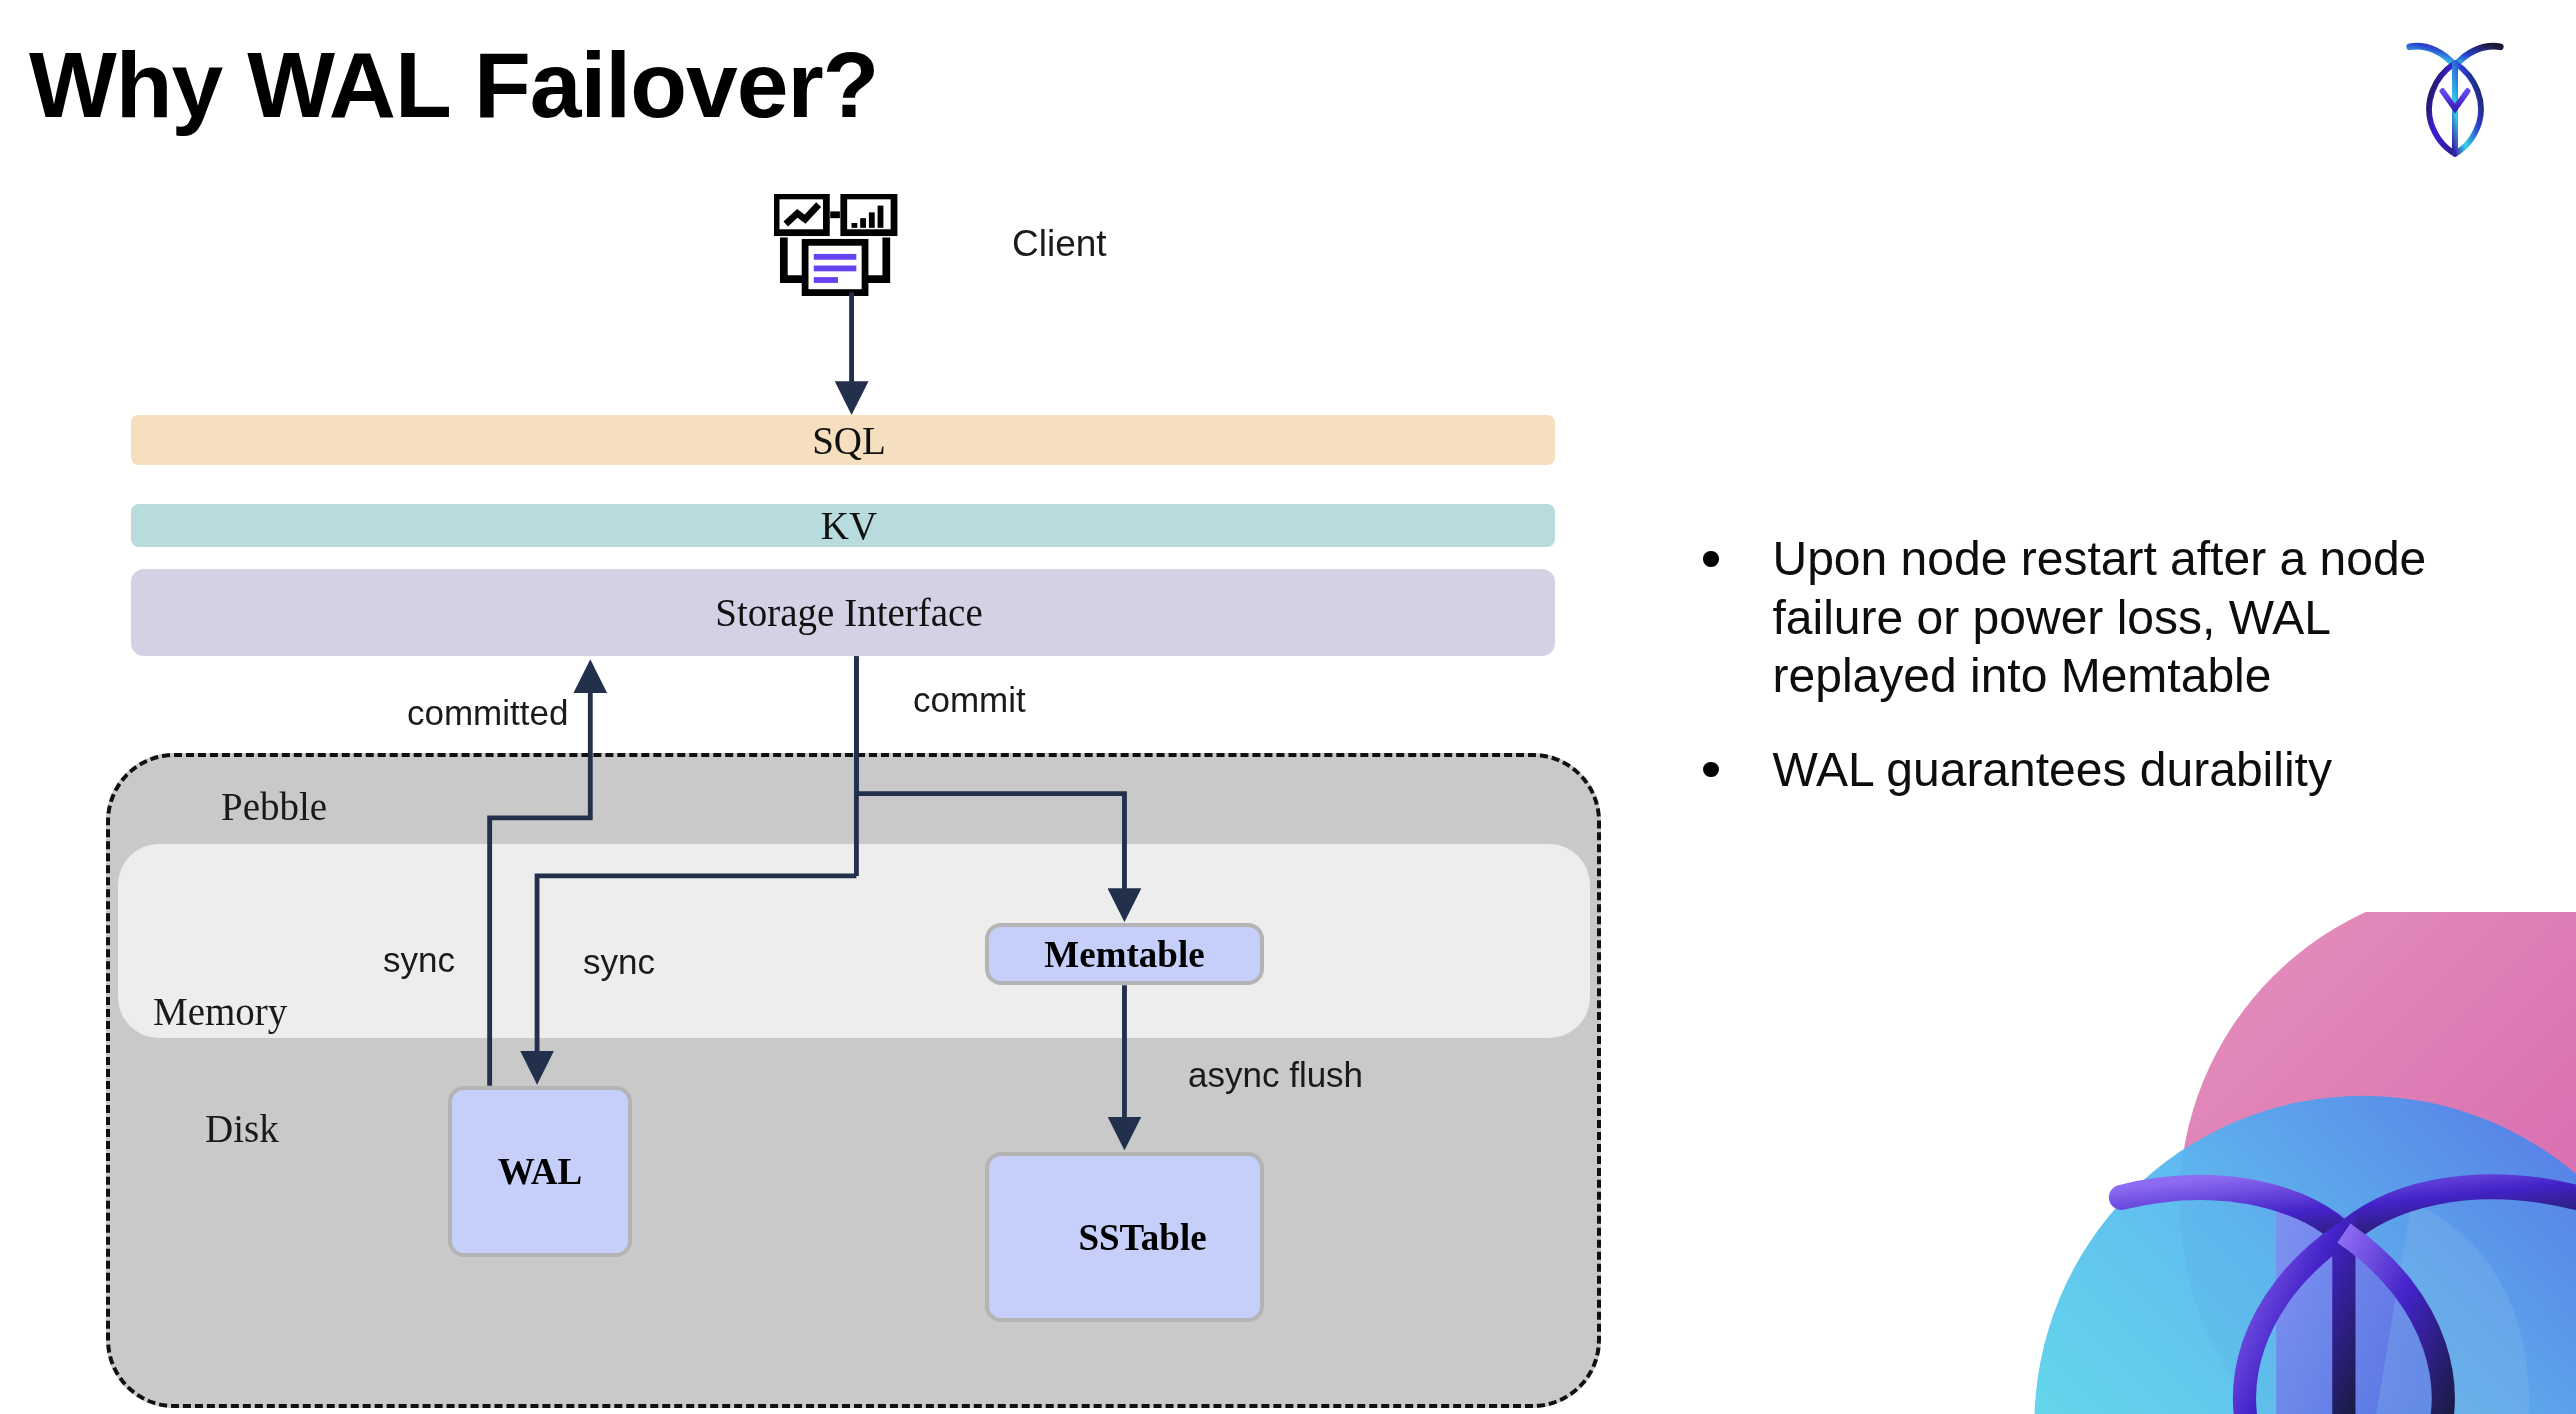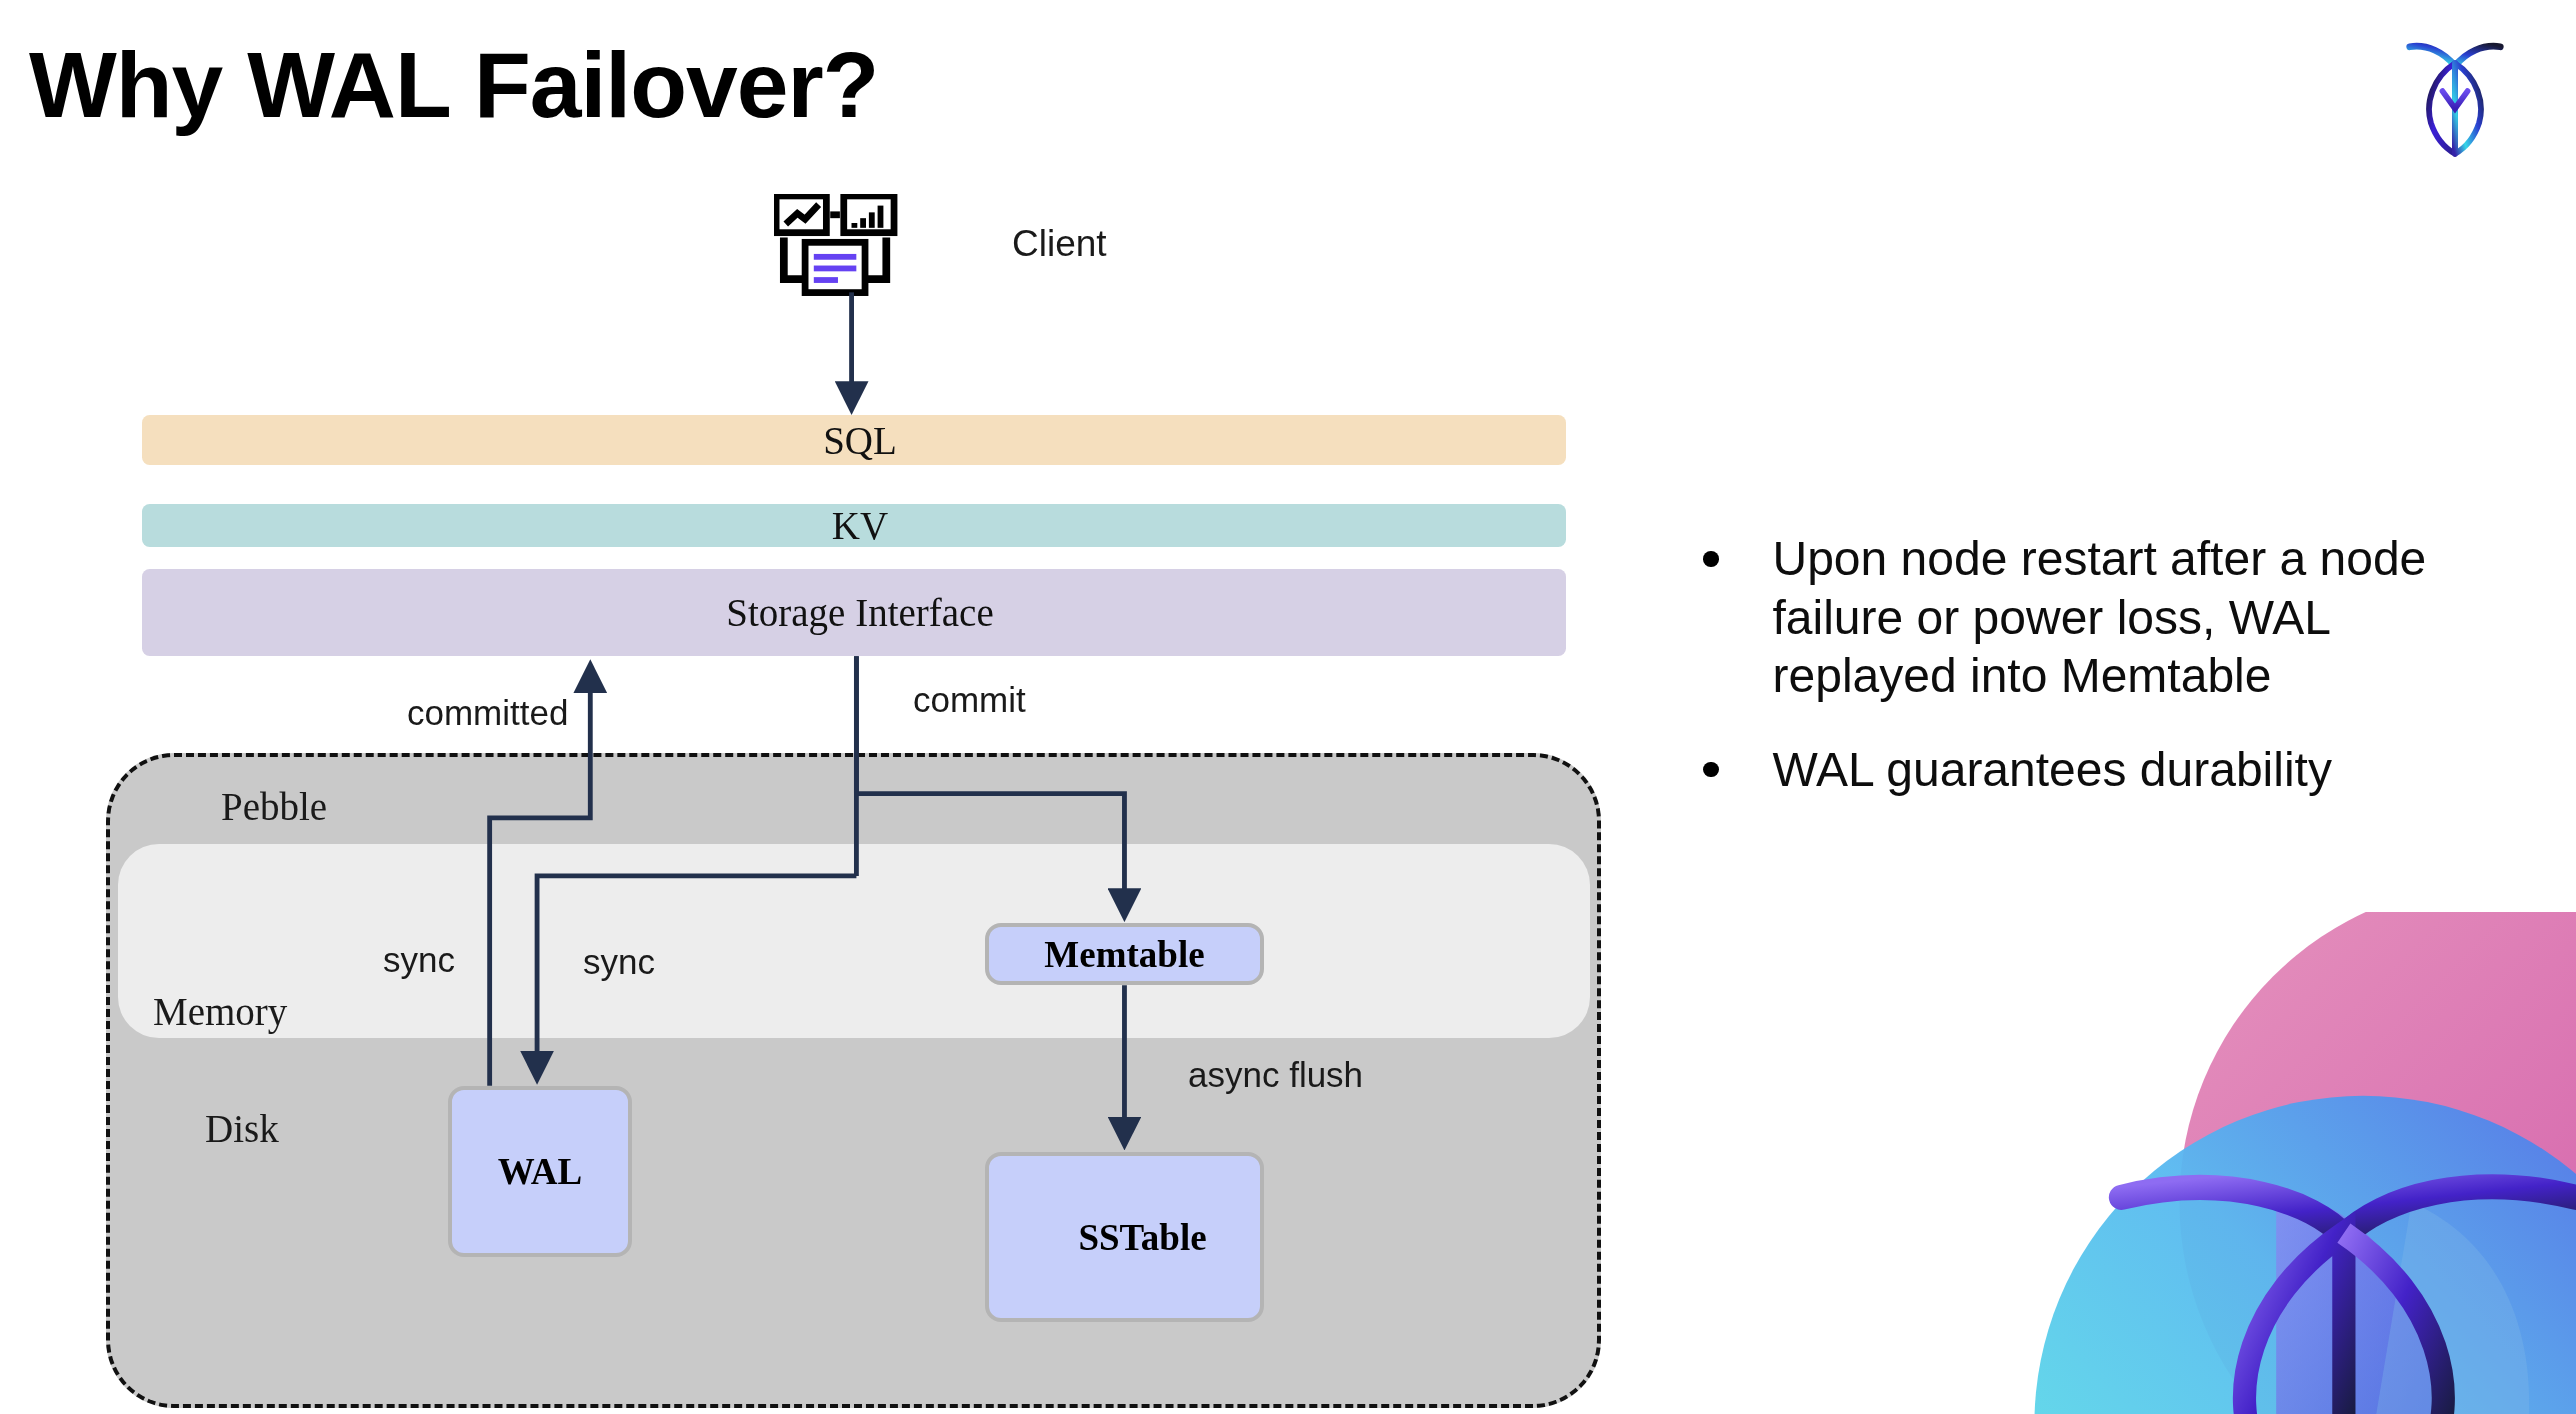--- a/index.html
+++ b/index.html
@@ -62,35 +62,35 @@
     left: 1012px;
     top: 223px;
     font-size: 37px;
     color: #1a1a1a;
     font-family: "Liberation Sans", sans-serif;
   }
 
   
   .layer-bar {
     position: absolute;
-    left: 142px;
+    left: 131px;
     width: 1424px;
     border-radius: 7.7px;
     display: flex;
     align-items: center;
     justify-content: center;
     font-family: "Liberation Serif", serif;
     font-size: 39px;
     color: #111111;
     box-sizing: border-box;
     padding-left: 12px;
   }
   #layer-sql  { top: 415px; height: 50px; background: #F5DFBE; }
   #layer-kv   { top: 504px; height: 43px; background: #B8DCDD; }
-  #layer-storage { top: 569px; height: 87px; background: #D6D0E5; }
+  #layer-storage { top: 569px; height: 87px; background: #D6D0E5; border-radius: 13px; }
 
   
   #pebble-container {
     position: absolute;
     left: 106px;
     top: 753px;
     width: 1495px;
     height: 655px;
     background: #C9C9C9;
     border: 4.8px dashed #111111;

